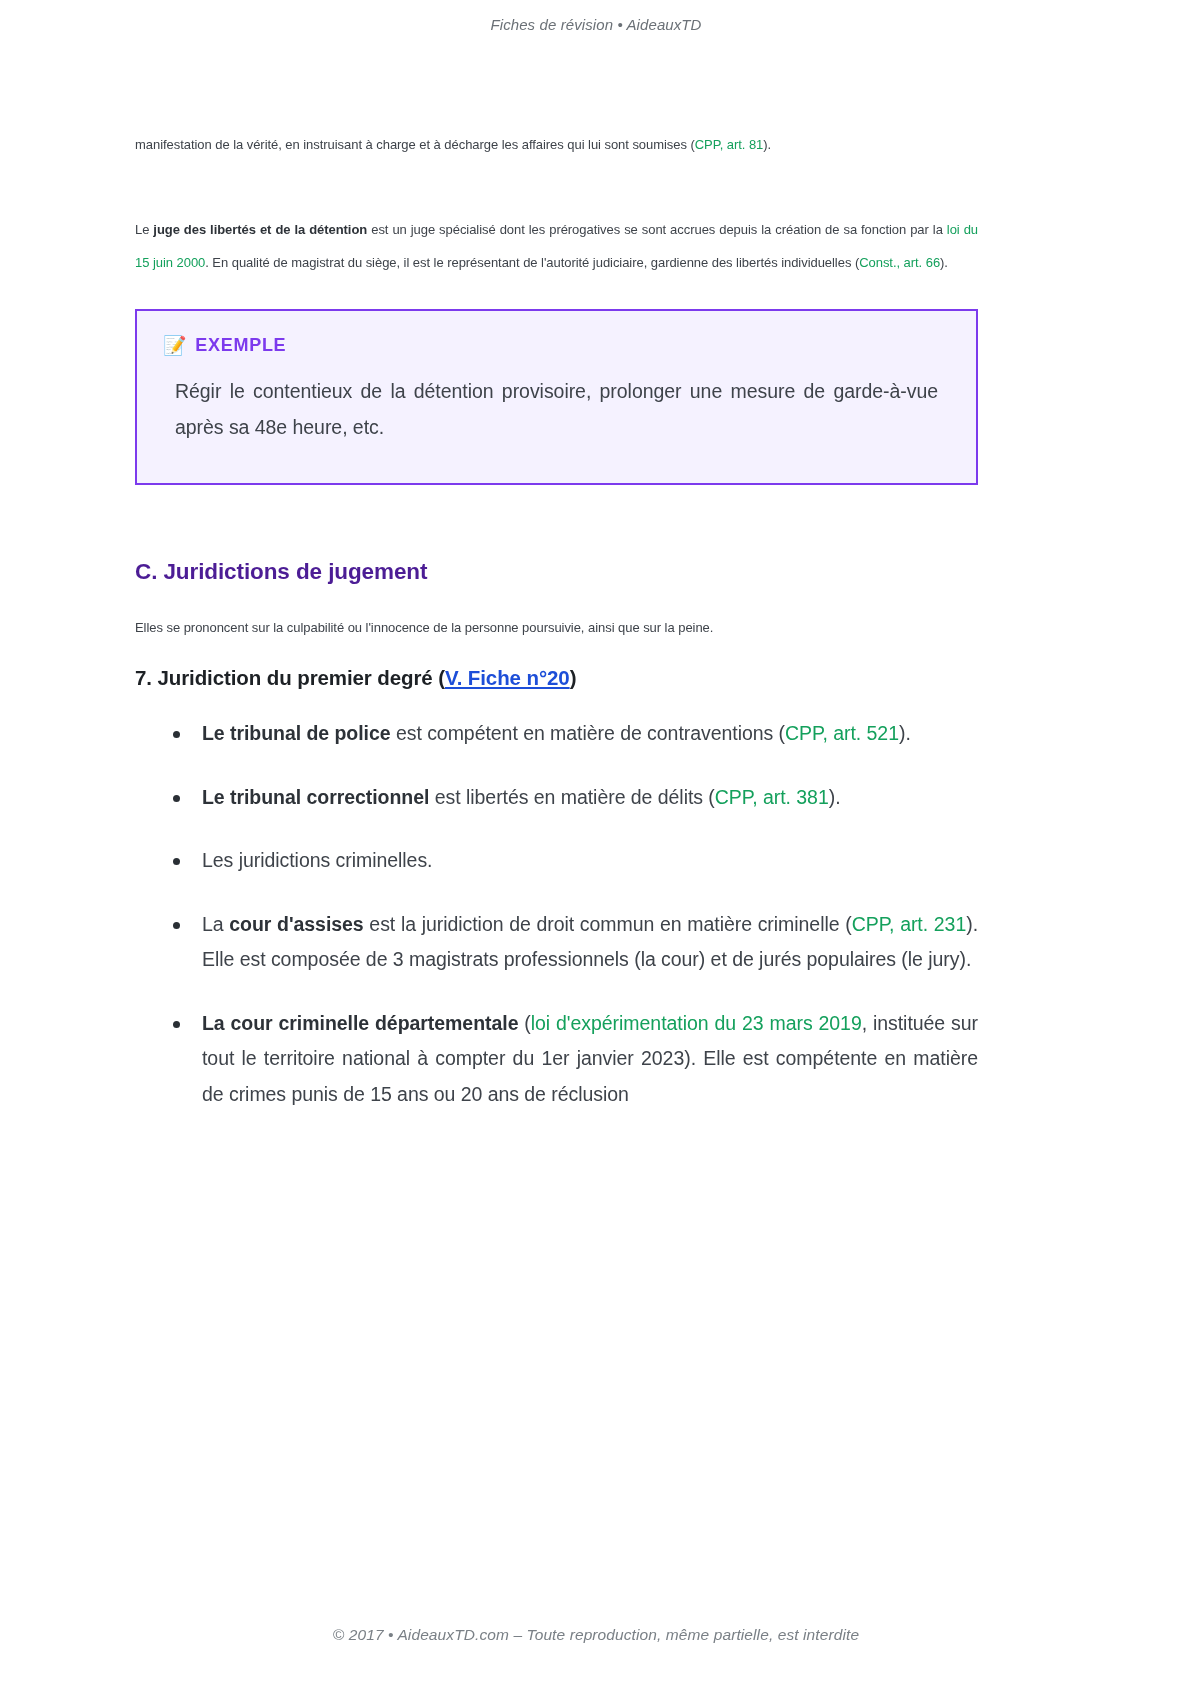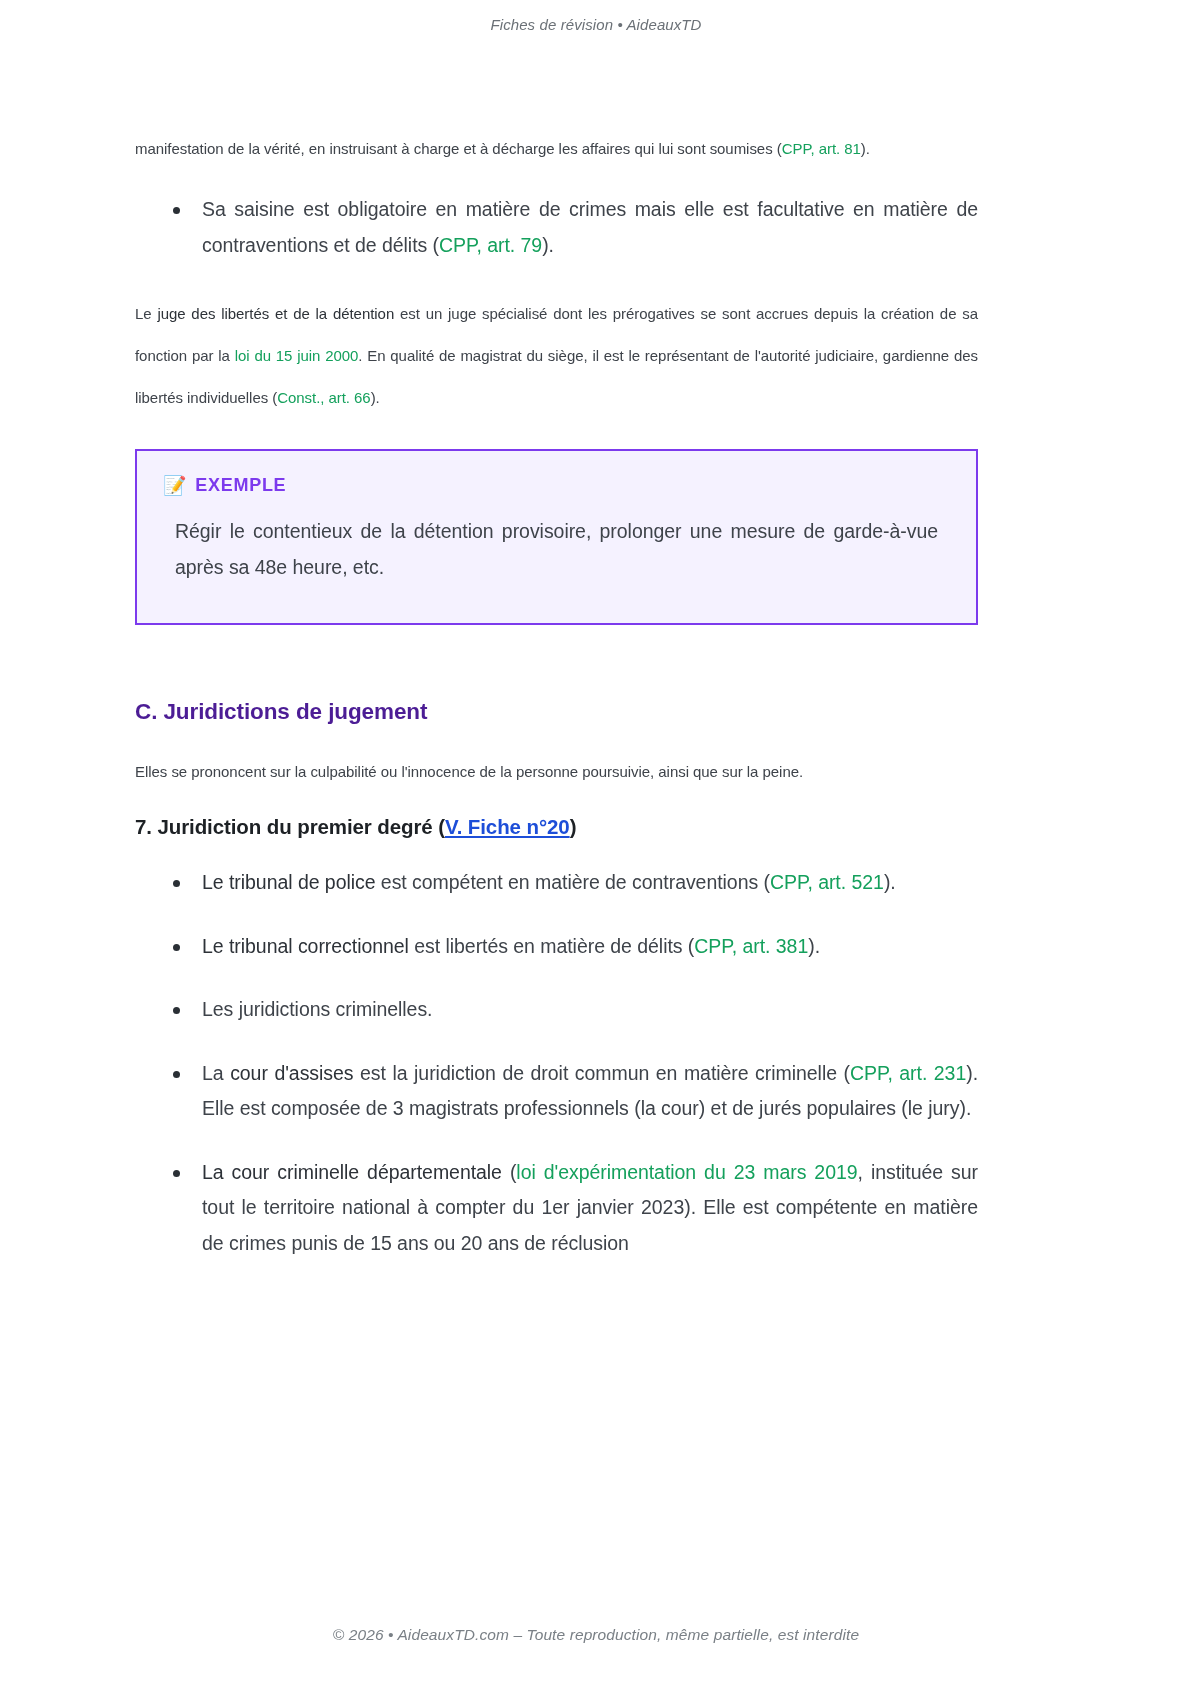--- a/index.html
+++ b/index.html
@@ -42,22 +42,22 @@
 
   .content {
     position: absolute;
     top: 128px;
     left: 135px;
     width: 843px;
   }
 
   p.body-text {
     margin: 0 0 0 0;
-    font-size: 15px;
-    line-height: 42px;
+    font-size: 13px;
+    line-height: 33px;
     text-align: justify;
     text-justify: inter-word;
     color: #3e434a;
     letter-spacing: -0.05px;
   }
 
   .spacer-block { height: 30px; }
   .spacer-small { height: 22px; }
   .spacer-large { height: 74px; }
 
@@ -83,21 +83,21 @@
     position: absolute;
     left: 38px;
     top: 15px;
     width: 7px;
     height: 7px;
     border-radius: 50%;
     background: #2a2f35;
   }
 
   .ref { color: #14a05c; }
-  strong.b { font-weight: normal; color: #2d3238; }
+  strong.b { font-weight: bold; color: #2d3238; }
 
   .callout {
     border: 2px solid #7c3aed;
     background: #f5f2ff;
     padding: 24px 26px 26px 26px;
     box-sizing: border-box;
     width: 843px;
   }
   .callout-label {
     display: flex;
@@ -148,23 +148,20 @@
 <div class="page-header">
   <span>Fiches de révision • AideauxTD</span>
 </div>
 
 <div class="content">
 
   <p class="body-text"><span>manifestation de la vérité, en instruisant à charge et à décharge les affaires qui lui sont soumises (</span><span class="ref">CPP, art. 81</span><span>).</span></p>
 
   <div class="spacer-small"></div>
 
-  <ul class="bullets">
-    <li><span>Sa saisine est obligatoire en matière de crimes mais elle est facultative en matière de contraventions et de délits (</span><span class="ref">CPP, art. 79</span><span>).</span></li>
-  </ul>
 
   <div class="spacer-block"></div>
 
   <p class="body-text"><span>Le </span><strong class="b">juge des libertés et de la détention</strong><span> est un juge spécialisé dont les prérogatives se sont accrues depuis la création de sa fonction par la </span><span class="ref">loi du 15 juin 2000</span><span>. En qualité de magistrat du siège, il est le représentant de l'autorité judiciaire, gardienne des libertés individuelles (</span><span class="ref">Const., art. 66</span><span>).</span></p>
 
   <div class="spacer-block"></div>
 
   <div class="callout">
     <div class="callout-label">
       <span class="callout-icon">📝</span>
@@ -187,14 +184,14 @@
     <li><strong class="b">Le tribunal de police</strong><span> est compétent en matière de contraventions (</span><span class="ref">CPP, art. 521</span><span>).</span></li>
     <li><strong class="b">Le tribunal correctionnel</strong><span> est libertés en matière de délits (</span><span class="ref">CPP, art. 381</span><span>).</span></li>
     <li><span>Les juridictions criminelles.</span></li>
     <li><span>La </span><strong class="b">cour d'assises</strong><span> est la juridiction de droit commun en matière criminelle (</span><span class="ref">CPP, art. 231</span><span>). Elle est composée de 3 magistrats professionnels (la cour) et de jurés populaires (le jury).</span></li>
     <li><strong class="b">La cour criminelle départementale</strong><span> (</span><span class="ref">loi d'expérimentation du 23 mars 2019</span><span>, instituée sur tout le territoire national à compter du 1er janvier 2023). Elle est compétente en matière de crimes punis de 15 ans ou 20 ans de réclusion</span></li>
   </ul>
 
 </div>
 
 <div class="page-footer">
-  <span>© 2026 • AideauxTD.com – Toute reproduction, même partielle, est interdite</span>
+  <span>© 2017 • AideauxTD.com – Toute reproduction, même partielle, est interdite</span>
 </div>
 
 </body></html>

